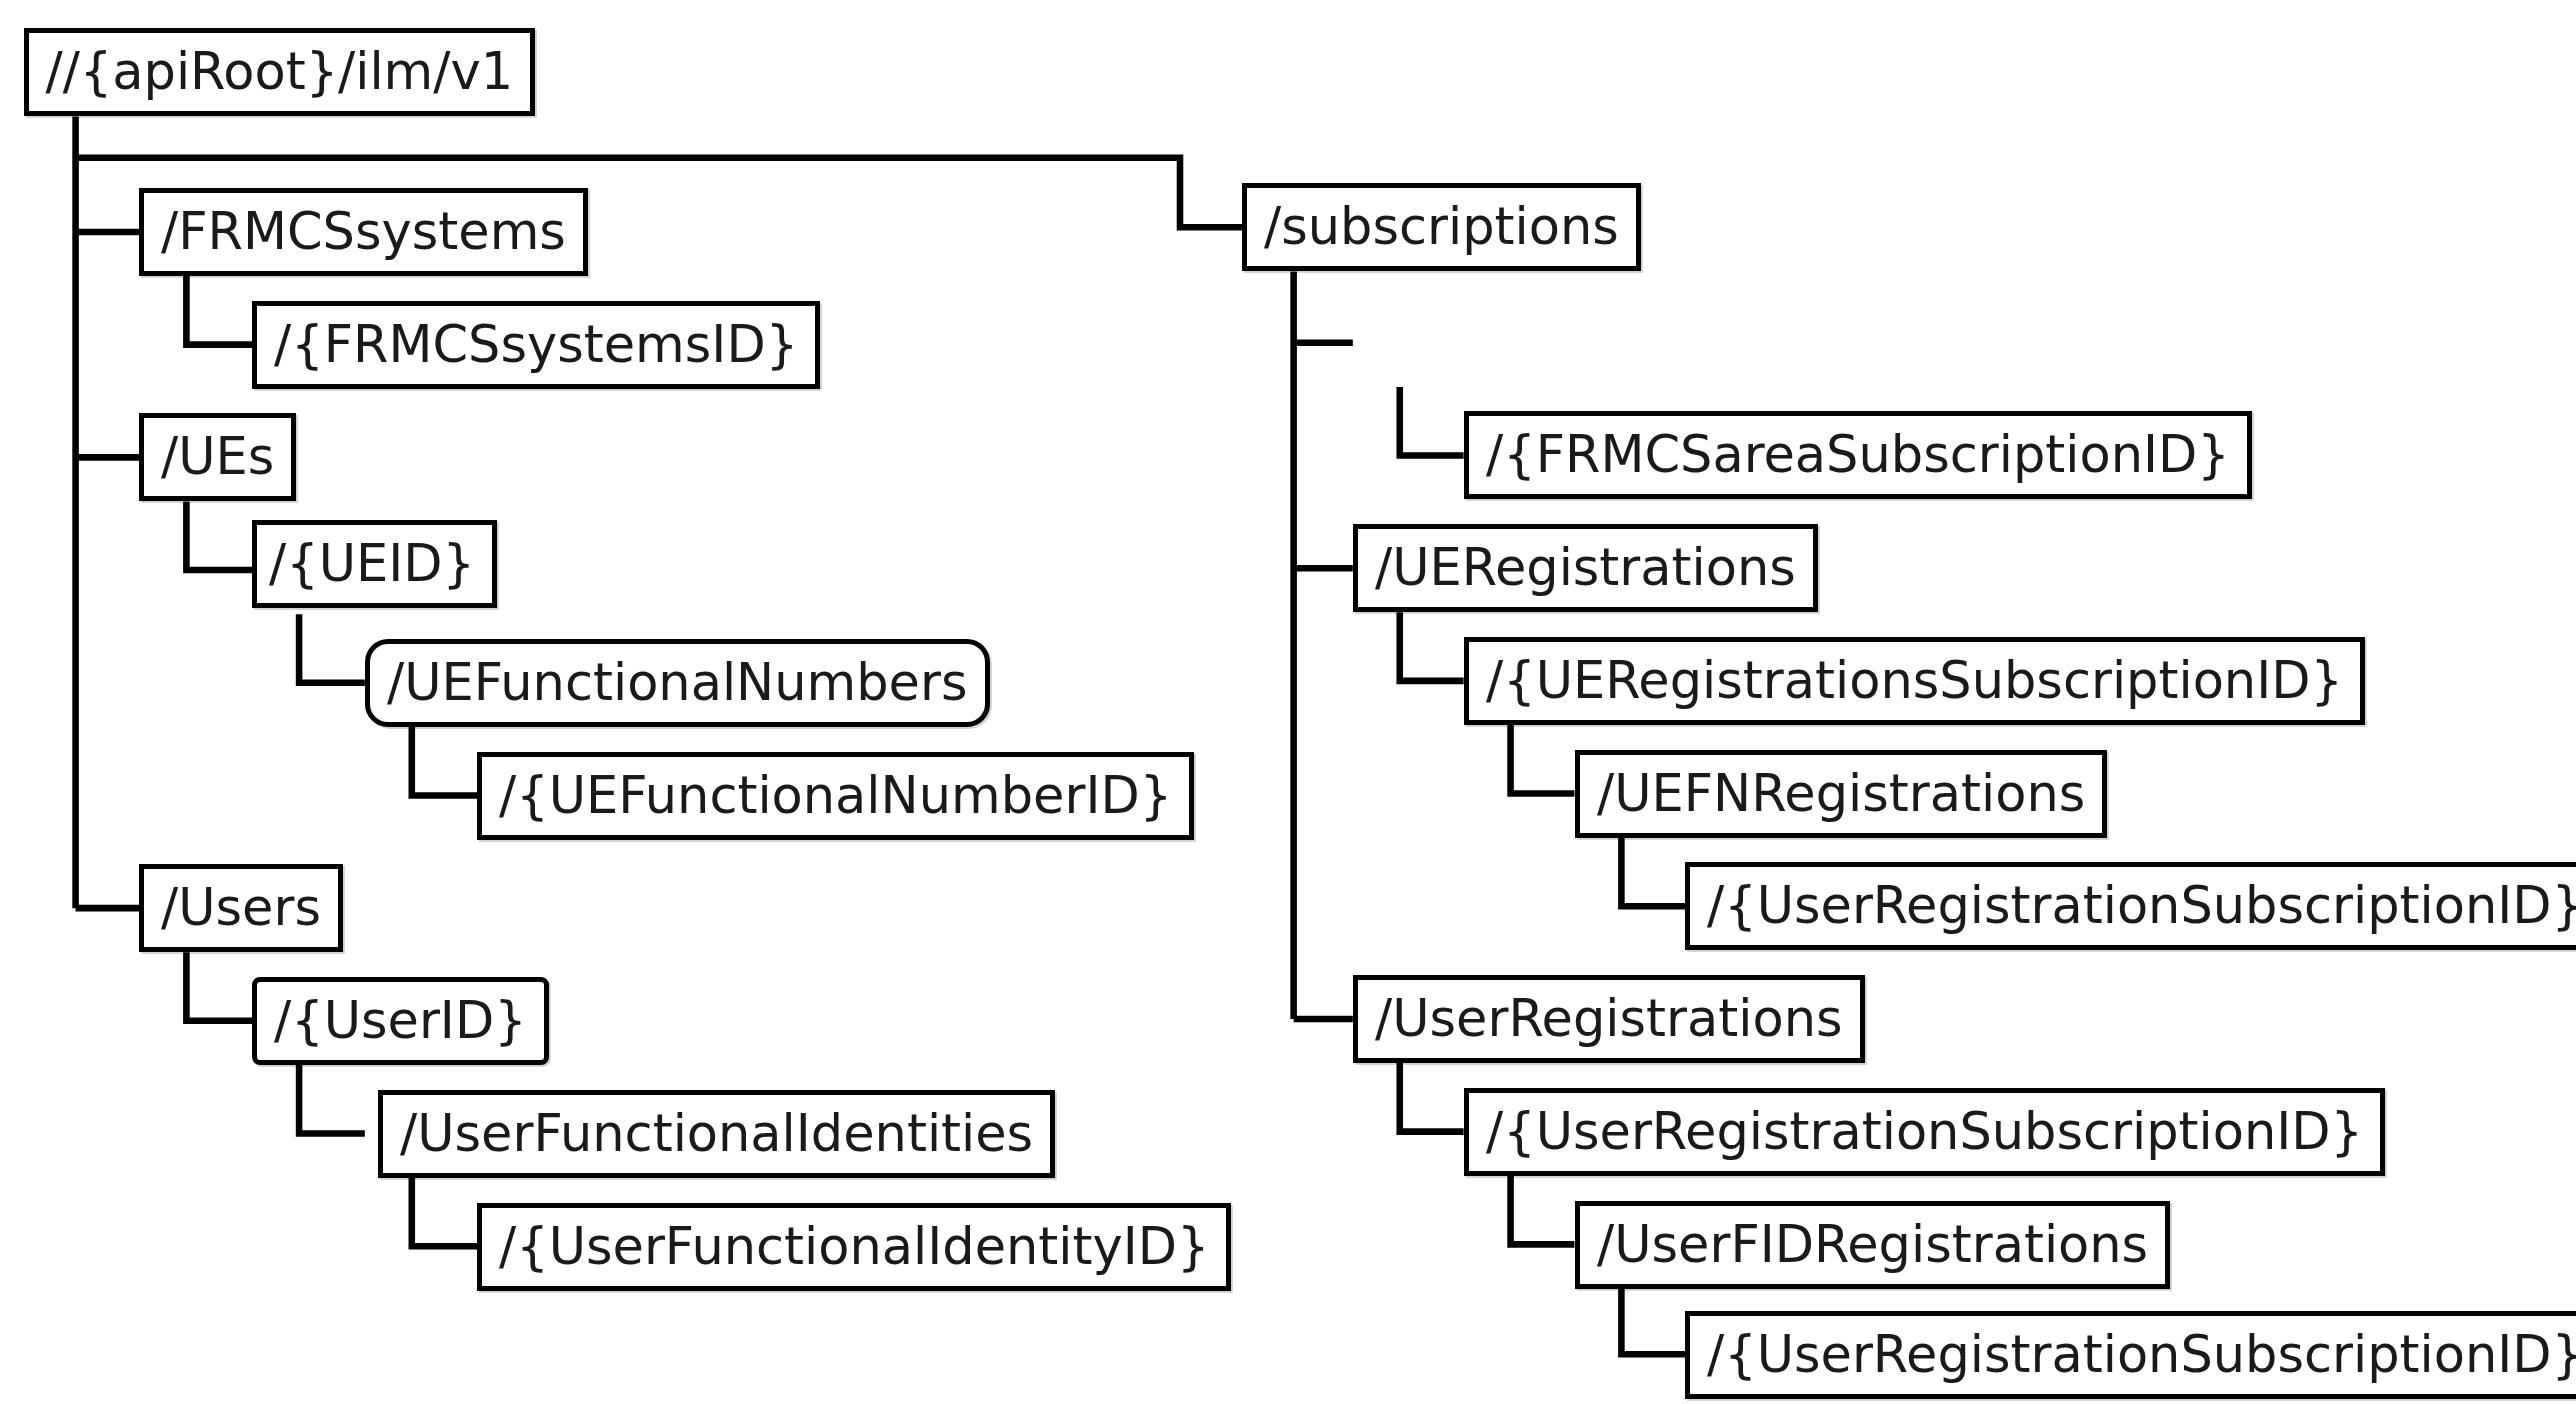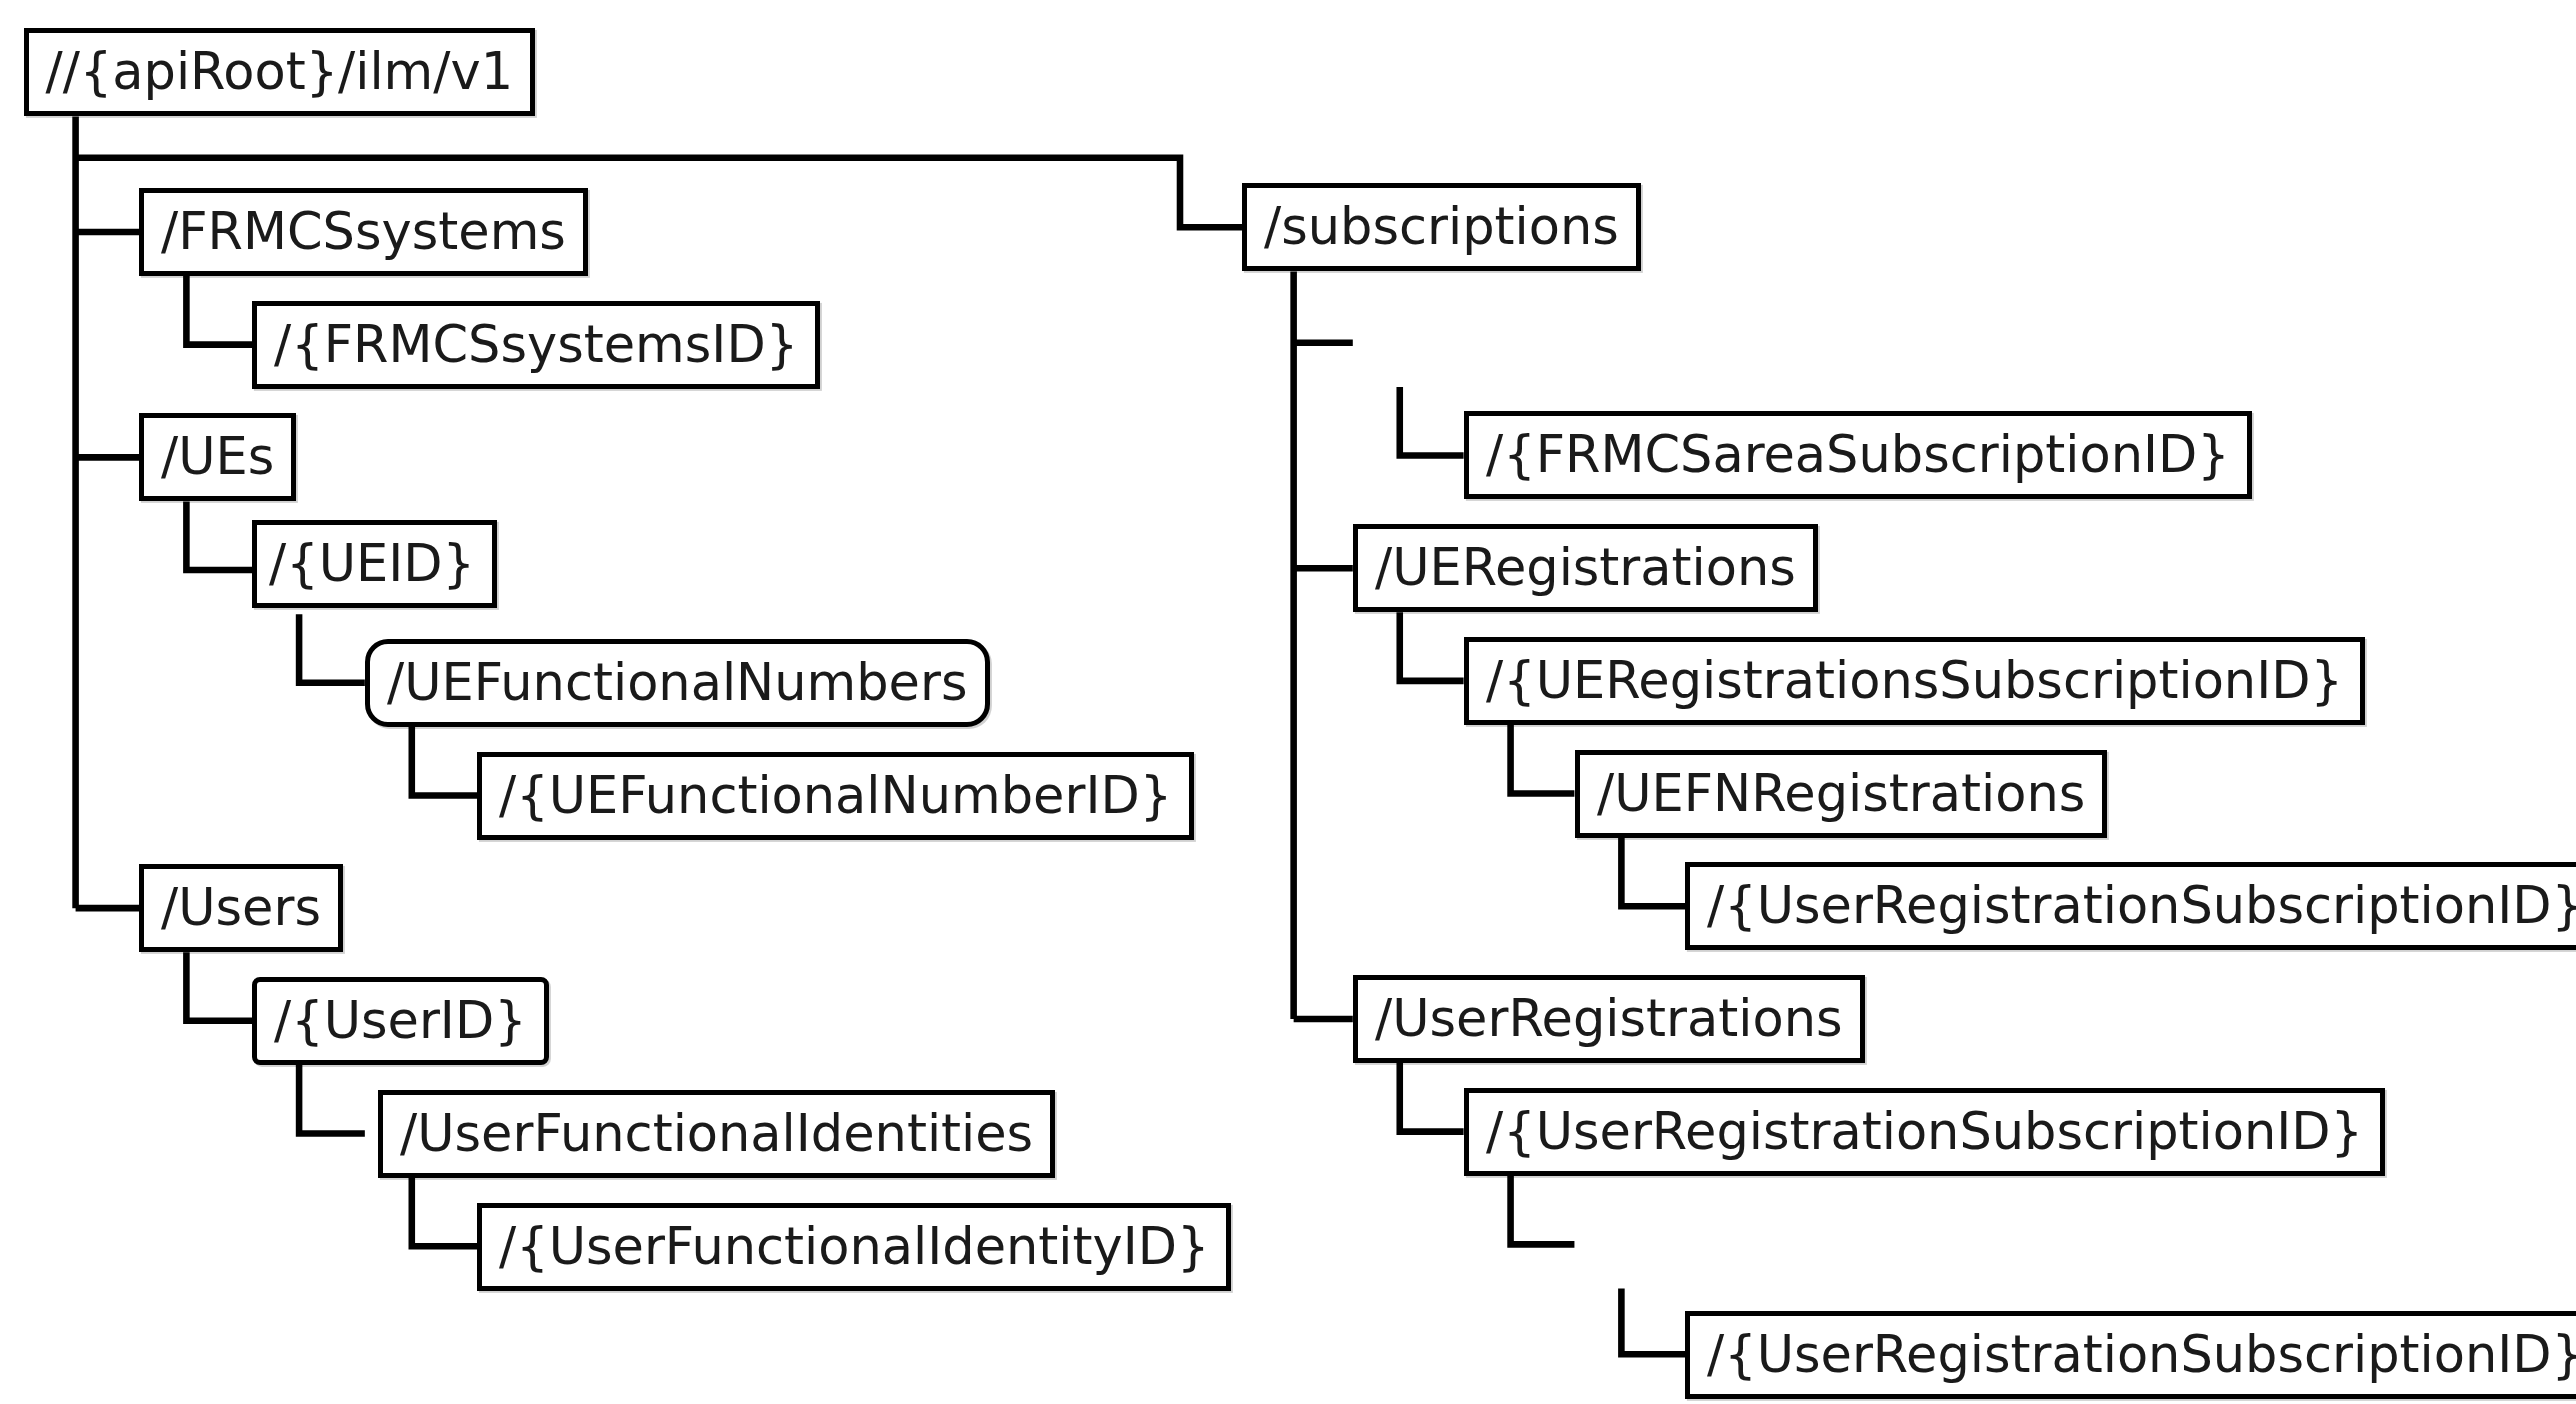--- a/index.html
+++ b/index.html
@@ -109,17 +109,18 @@
   <div class="node" style="left:1464px; top:637px;">/{UERegistrationsSubscriptionID}</div>
 
   <div class="node" style="left:1575px; top:750px;">/UEFNRegistrations</div>
 
   <div class="node" style="left:1685px; top:862px;">/{UserRegistrationSubscriptionID}</div>
 
   <div class="node" style="left:1353px; top:975px;">/UserRegistrations</div>
 
   <div class="node" style="left:1464px; top:1088px;">/{UserRegistrationSubscriptionID}</div>
 
+  <div class="node" style="left:1575px; top:1201px;">/UserFIDRegistrations</div>
 
   <div class="node" style="left:1685px; top:1311px;">/{UserRegistrationSubscriptionID}</div>
 
 </div>
 
 
 </body></html>

